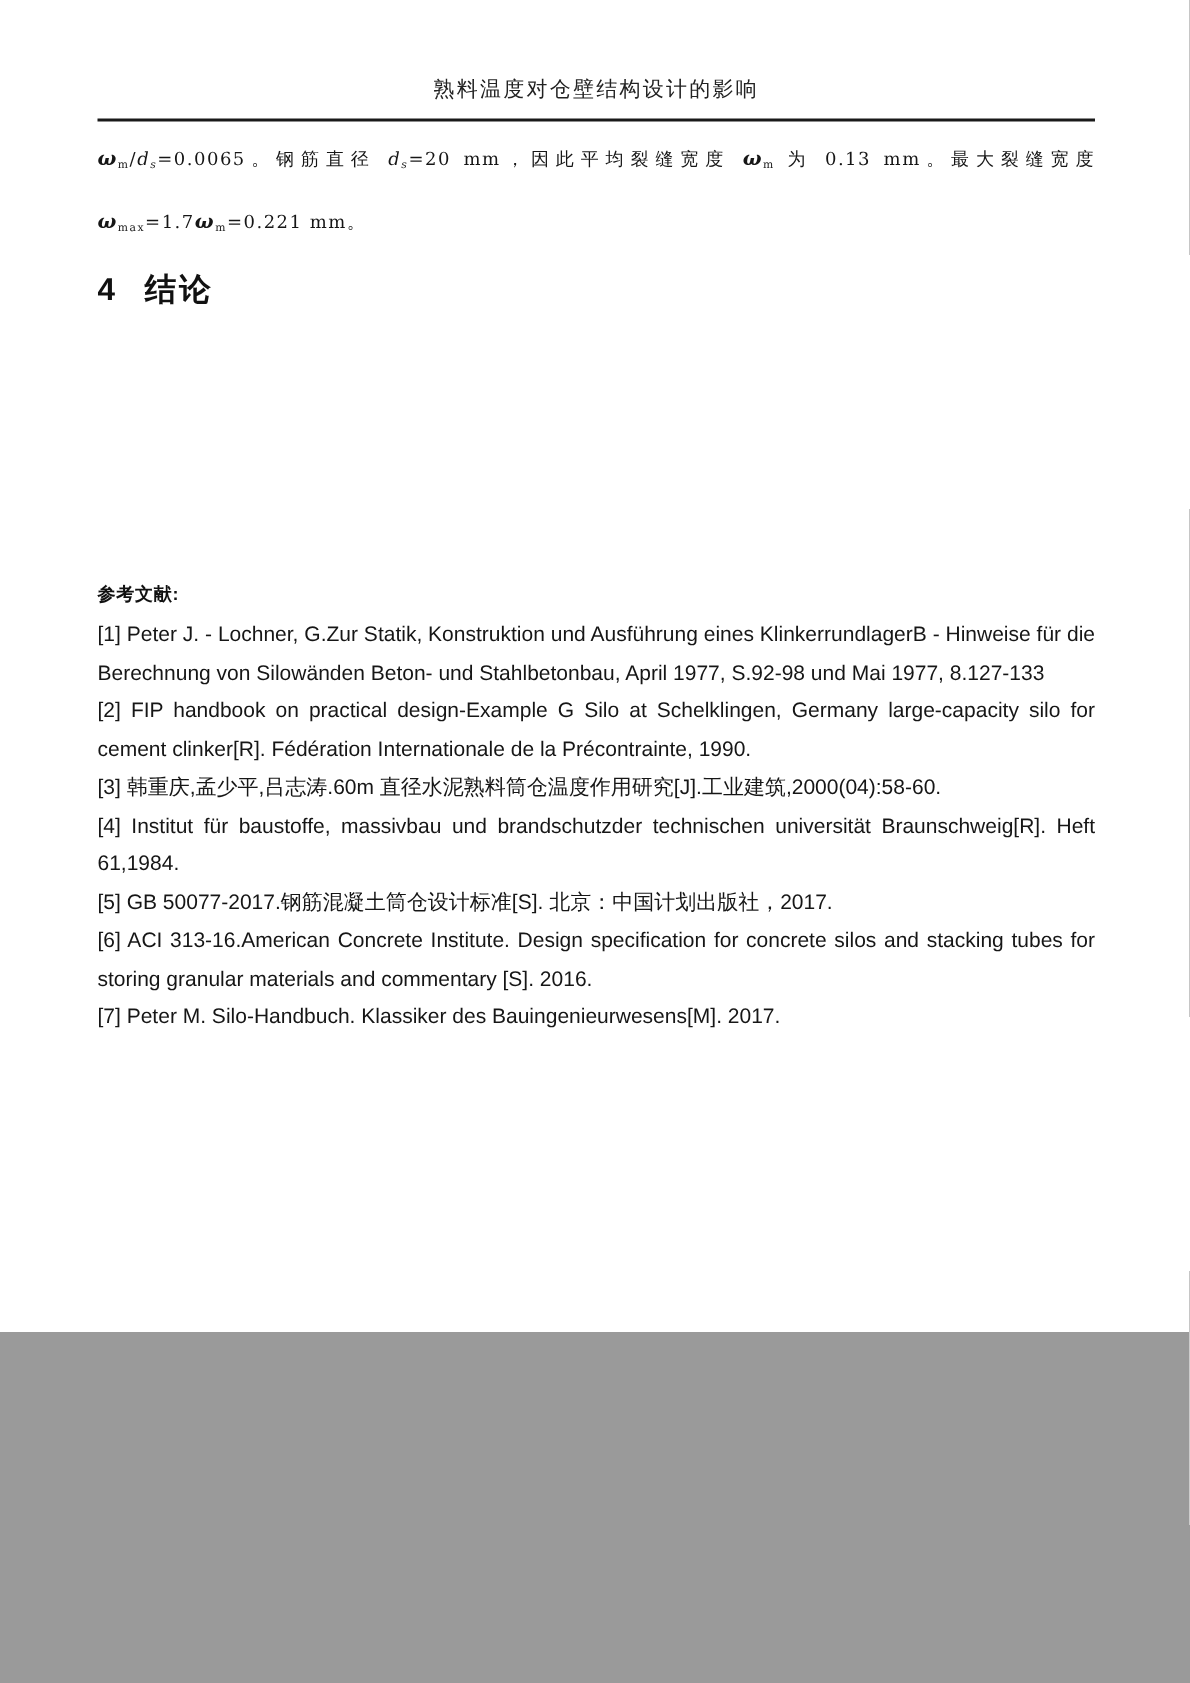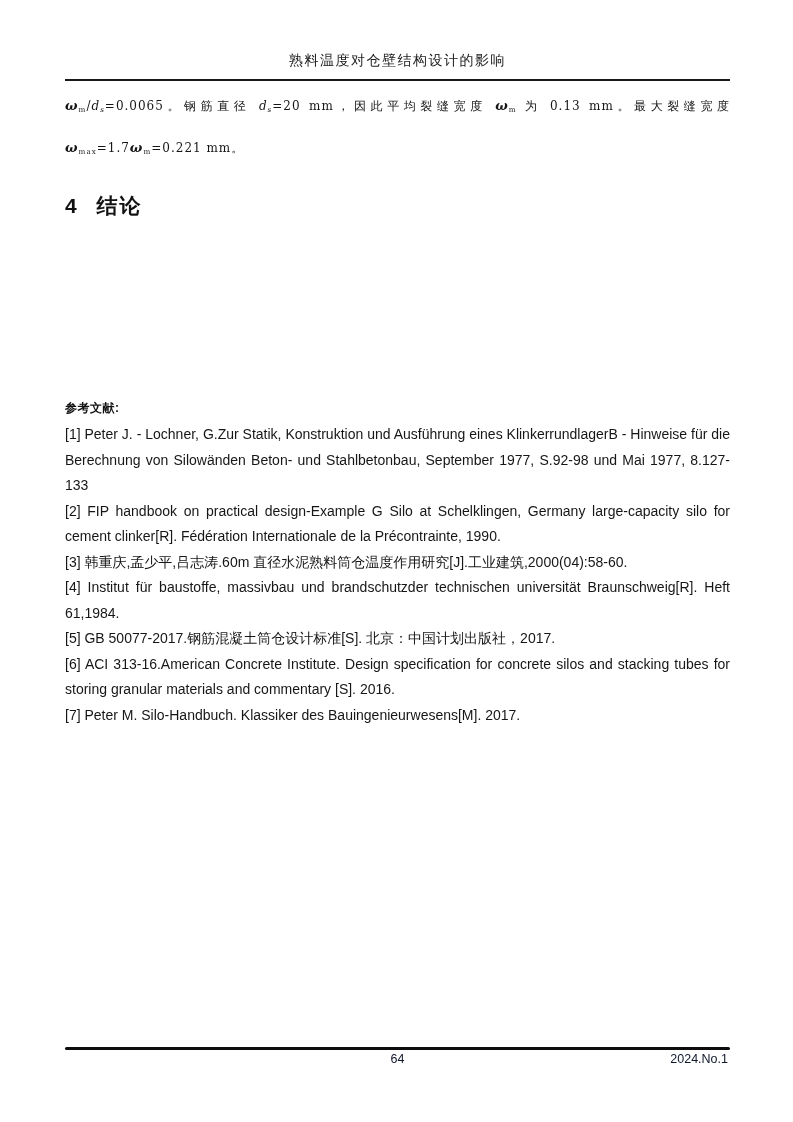--- a/index.html
+++ b/index.html
@@ -1,18 +1,18 @@
 <!DOCTYPE html>
 <html><head>
 <meta charset="utf-8">
 <style>
   * { margin: 0; padding: 0; box-sizing: border-box; }
   html, body { background: #9a9a9a; }
   .page {
-    width: 793px; height: 1122px;
+    width: 793px; height: 888px;
     background: #ffffff;
     position: relative;
     margin: 0 auto;
     padding: 50px 63px 0 65px;
     color: #1c1c1c;
     overflow: hidden;
   }
   
   .running-head {
     text-align: center;
@@ -49,21 +49,21 @@
     vertical-align: -0.3em;
   }
   .seg-italic { font-style: italic; }
   .seg-subitalic {
     font-size: 0.6em;
     vertical-align: -0.3em;
     font-style: italic;
   }
   
   .section-heading {
-    margin-top: 20px;
+    margin-top: 8px;
     font-family: "Liberation Sans", "DejaVu Sans", sans-serif;
     font-weight: bold;
     font-size: 21px;
     line-height: 30px;
     color: #111;
   }
   .section-heading .sec-num { display: inline-block; }
   .section-heading .sec-title { display: inline-block; margin-left: 14px; letter-spacing: 2px; }
   .conclusion-para {
     margin-top: 4px;
@@ -130,21 +130,21 @@
 
   <h2 class="section-heading">
     <span class="sec-num">4</span>
     <span class="sec-title">结论</span>
   </h2>
 
 
   <div class="references">
     <div class="ref-heading">参考文献:</div>
     <div class="ref-list">
-        <p class="ref-item">[1] Peter J. - Lochner, G.Zur Statik, Konstruktion und Ausführung eines KlinkerrundlagerB - Hinweise für die Berechnung von Silowänden Beton- und Stahlbetonbau, September 1977, S.92-98 und Mai 1977, 8.127-133</p>
+        <p class="ref-item">[1] Peter J. - Lochner, G.Zur Statik, Konstruktion und Ausführung eines KlinkerrundlagerB - Hinweise für die Berechnung von Silowänden Beton- und Stahlbetonbau, April 1977, S.92-98 und Mai 1977, 8.127-133</p>
         <p class="ref-item">[2] FIP handbook on practical design-Example G Silo at Schelklingen, Germany large-capacity silo for cement clinker[R]. Fédération Internationale de la Précontrainte, 1990.</p>
         <p class="ref-item">[3] 韩重庆,孟少平,吕志涛.60m 直径水泥熟料筒仓温度作用研究[J].工业建筑,2000(04):58-60.</p>
         <p class="ref-item">[4] Institut für baustoffe, massivbau und brandschutzder technischen universität Braunschweig[R]. Heft 61,1984.</p>
         <p class="ref-item">[5] GB 50077-2017.钢筋混凝土筒仓设计标准[S]. 北京：中国计划出版社，2017.</p>
         <p class="ref-item">[6] ACI 313-16.American Concrete Institute. Design specification for concrete silos and stacking tubes for storing granular materials and commentary [S]. 2016.</p>
         <p class="ref-item">[7] Peter M. Silo-Handbuch. Klassiker des Bauingenieurwesens[M]. 2017.</p>
       </div>
   </div>
 
   <div class="footer">

